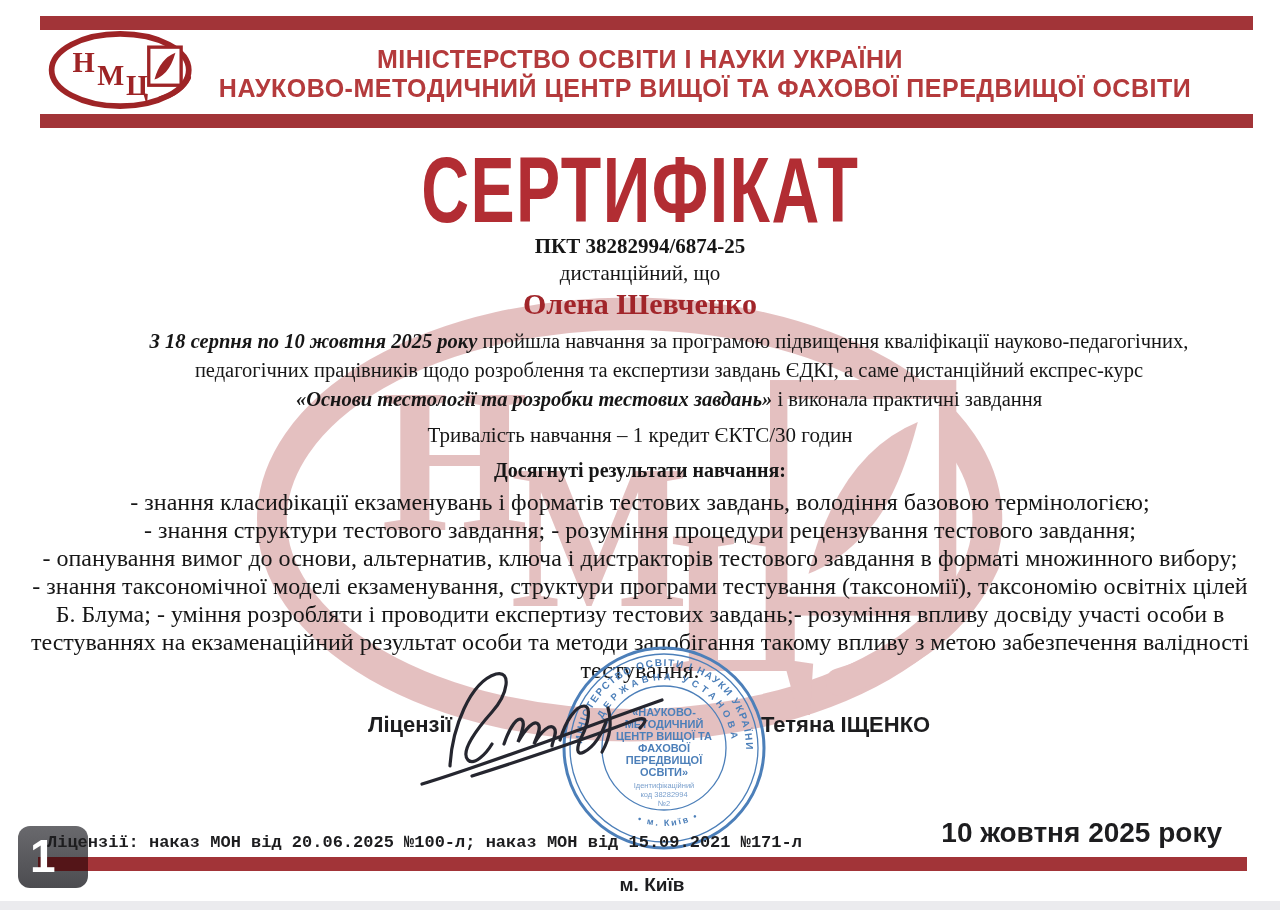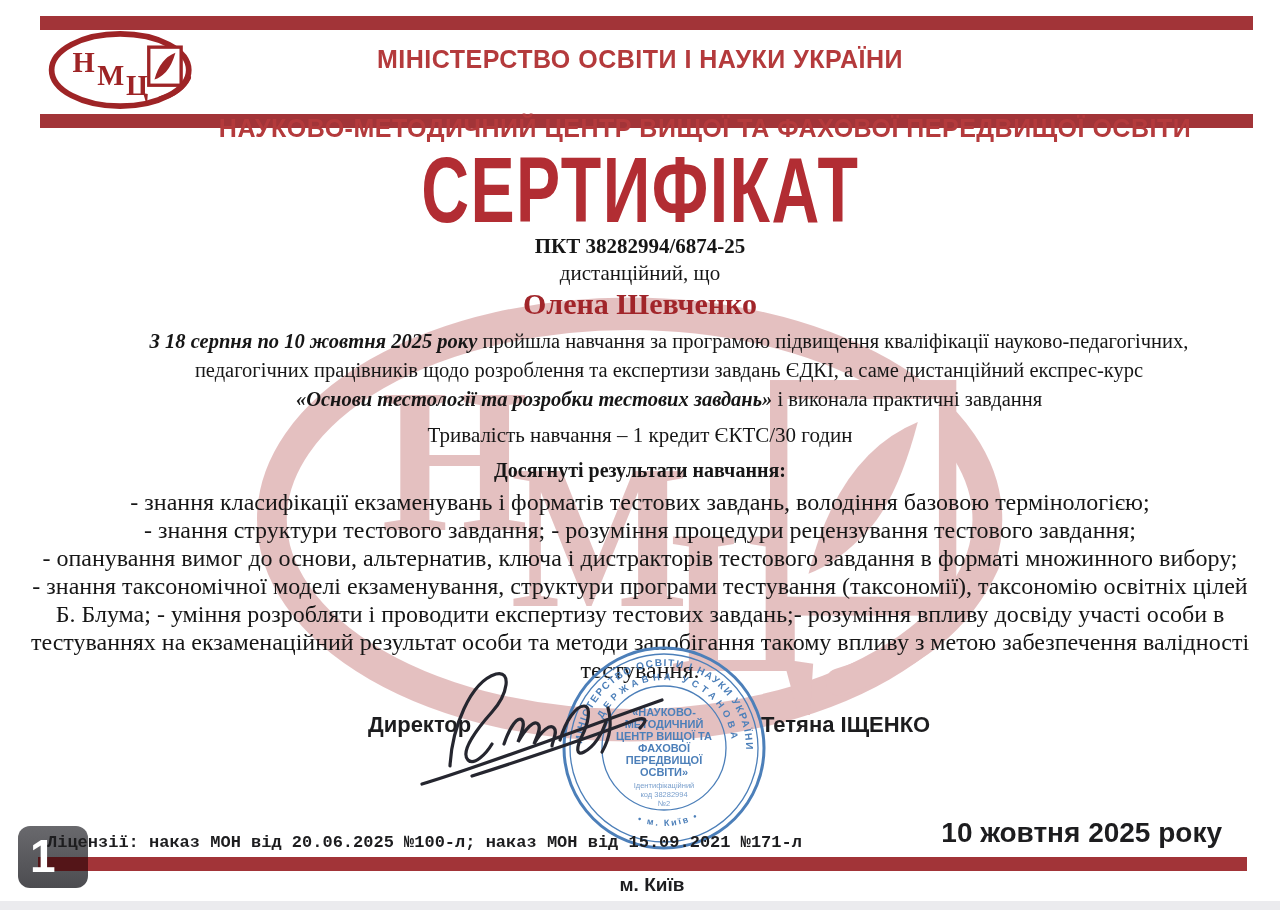--- a/index.html
+++ b/index.html
@@ -66,21 +66,21 @@
     <ellipse cx="76" cy="42" rx="72" ry="38" fill="none" stroke="#9e2426" stroke-width="6"></ellipse>
     <path d="M 118,72 q 22,-6 30,-22" fill="none" stroke="#9e2426" stroke-width="5" stroke-linecap="round"></path>
     <text x="26" y="44" font-family="Liberation Serif, serif" font-weight="bold" font-size="30" fill="#9e2426">Н</text>
     <text x="52" y="58" font-family="Liberation Serif, serif" font-weight="bold" font-size="30" fill="#9e2426">М</text>
     <text x="82" y="68" font-family="Liberation Serif, serif" font-weight="bold" font-size="30" fill="#9e2426">Ц</text>
     <rect x="106" y="18" width="34" height="40" fill="#ffffff" stroke="#9e2426" stroke-width="3.5"></rect>
     <path d="M 112,52 Q 118,30 134,24 Q 130,38 124,44 Q 118,50 112,52 Z" fill="#9e2426"></path>
   </svg>
 
   <div class="hline" style="top:45px;left:0;width:1280px;text-align:center;">МІНІСТЕРСТВО ОСВІТИ І НАУКИ УКРАЇНИ</div>
-  <div class="hline" style="top:74px;left:130px;width:1150px;text-align:center;margin-top:40px;">НАУКОВО-МЕТОДИЧНИЙ ЦЕНТР ВИЩОЇ ТА ФАХОВОЇ ПЕРЕДВИЩОЇ ОСВІТИ</div>
+  <div class="hline" style="top:74px;left:130px;width:1150px;text-align:center;">НАУКОВО-МЕТОДИЧНИЙ ЦЕНТР ВИЩОЇ ТА ФАХОВОЇ ПЕРЕДВИЩОЇ ОСВІТИ</div>
 
   <div class="title">
     <span>СЕРТИФІКАТ</span>
   </div>
 
   <div class="serifline center" style="top:234px;font-size:21px;font-weight:bold;">ПКТ 38282994/6874-25</div>
   <div class="serifline center" style="top:261px;font-size:21px;">дистанційний, що</div>
   <div class="serifline center" style="top:287px;font-size:30px;font-weight:bold;color:#a1252a;">Олена Шевченко</div>
 
   <div class="body-par">
@@ -96,21 +96,21 @@
   <div class="results">
     <div>- знання класифікації екзаменувань і форматів тестових завдань, володіння базовою термінологією;</div>
     <div>- знання структури тестового завдання; - розуміння процедури рецензування тестового завдання;</div>
     <div>- опанування вимог до основи, альтернатив, ключа і дистракторів тестового завдання в форматі множинного вибору;</div>
     <div>- знання таксономічної моделі екзаменування, структури програми тестування (таксономії), таксономію освітніх цілей</div>
     <div>Б. Блума; - уміння розробляти і проводити експертизу тестових завдань;- розуміння впливу досвіду участі особи в</div>
     <div>тестуваннях на екзаменаційний результат особи та методи запобігання такому впливу з метою забезпечення валідності</div>
     <div>тестування.</div>
   </div>
 
-  <div class="sig-label" style="left:368px;top:712px;">Директор</div>
+  <div class="sig-label" style="left:368px;top:712px;">Ліцензії</div>
   <div class="sig-label" style="left:761px;top:712px;">Тетяна ІЩЕНКО</div>
 
   <svg class="stamp-svg" viewBox="0 0 216 216" aria-hidden="true">
     <defs>
       <path id="arcTopOuter" d="M 26,108 a 82,82 0 1 1 164,0"></path>
       <path id="arcBottomOuter" d="M 30,108 a 78,78 0 0 0 156,0"></path>
       <path id="arcTopInner" d="M 40,108 a 68,68 0 1 1 136,0"></path>
     </defs>
     <circle cx="108" cy="108" r="100" fill="none" stroke="#4c7fb9" stroke-width="3"></circle>
     <circle cx="108" cy="108" r="94" fill="none" stroke="#4c7fb9" stroke-width="1.3"></circle>

